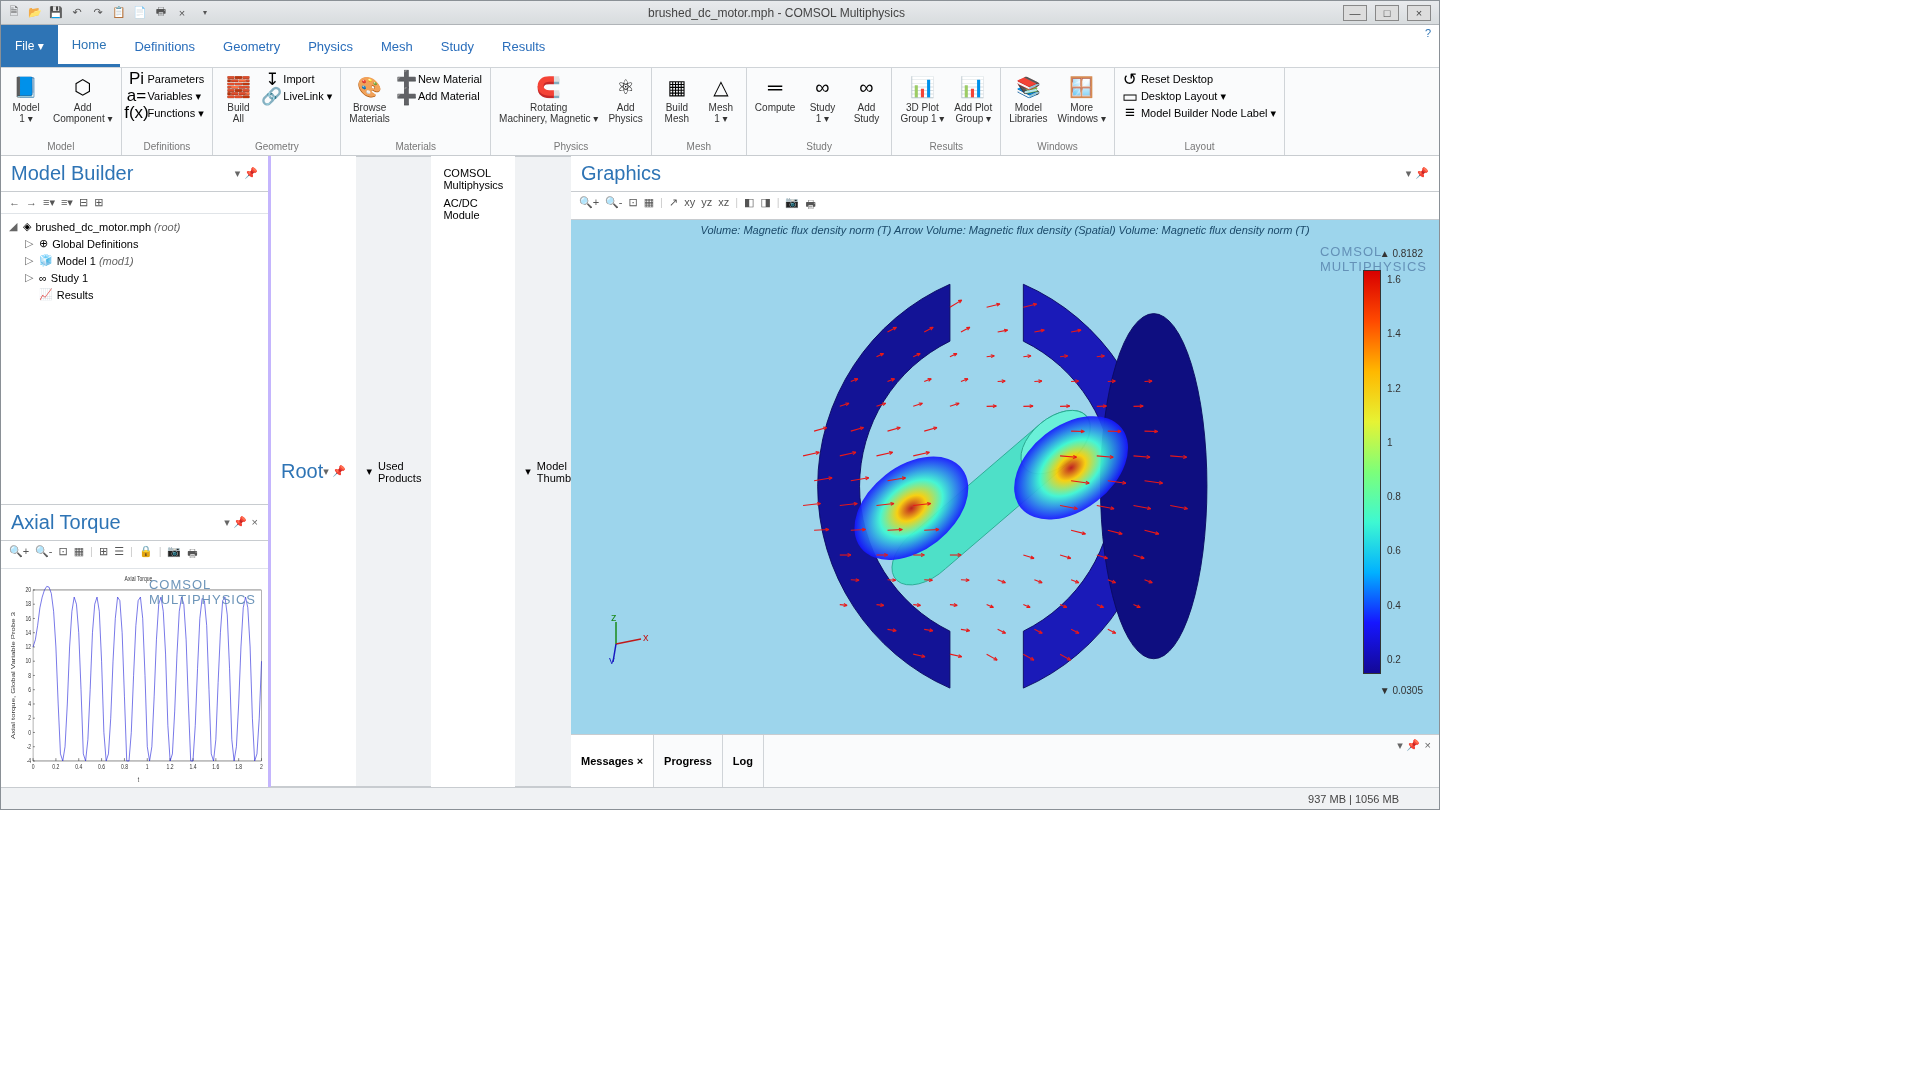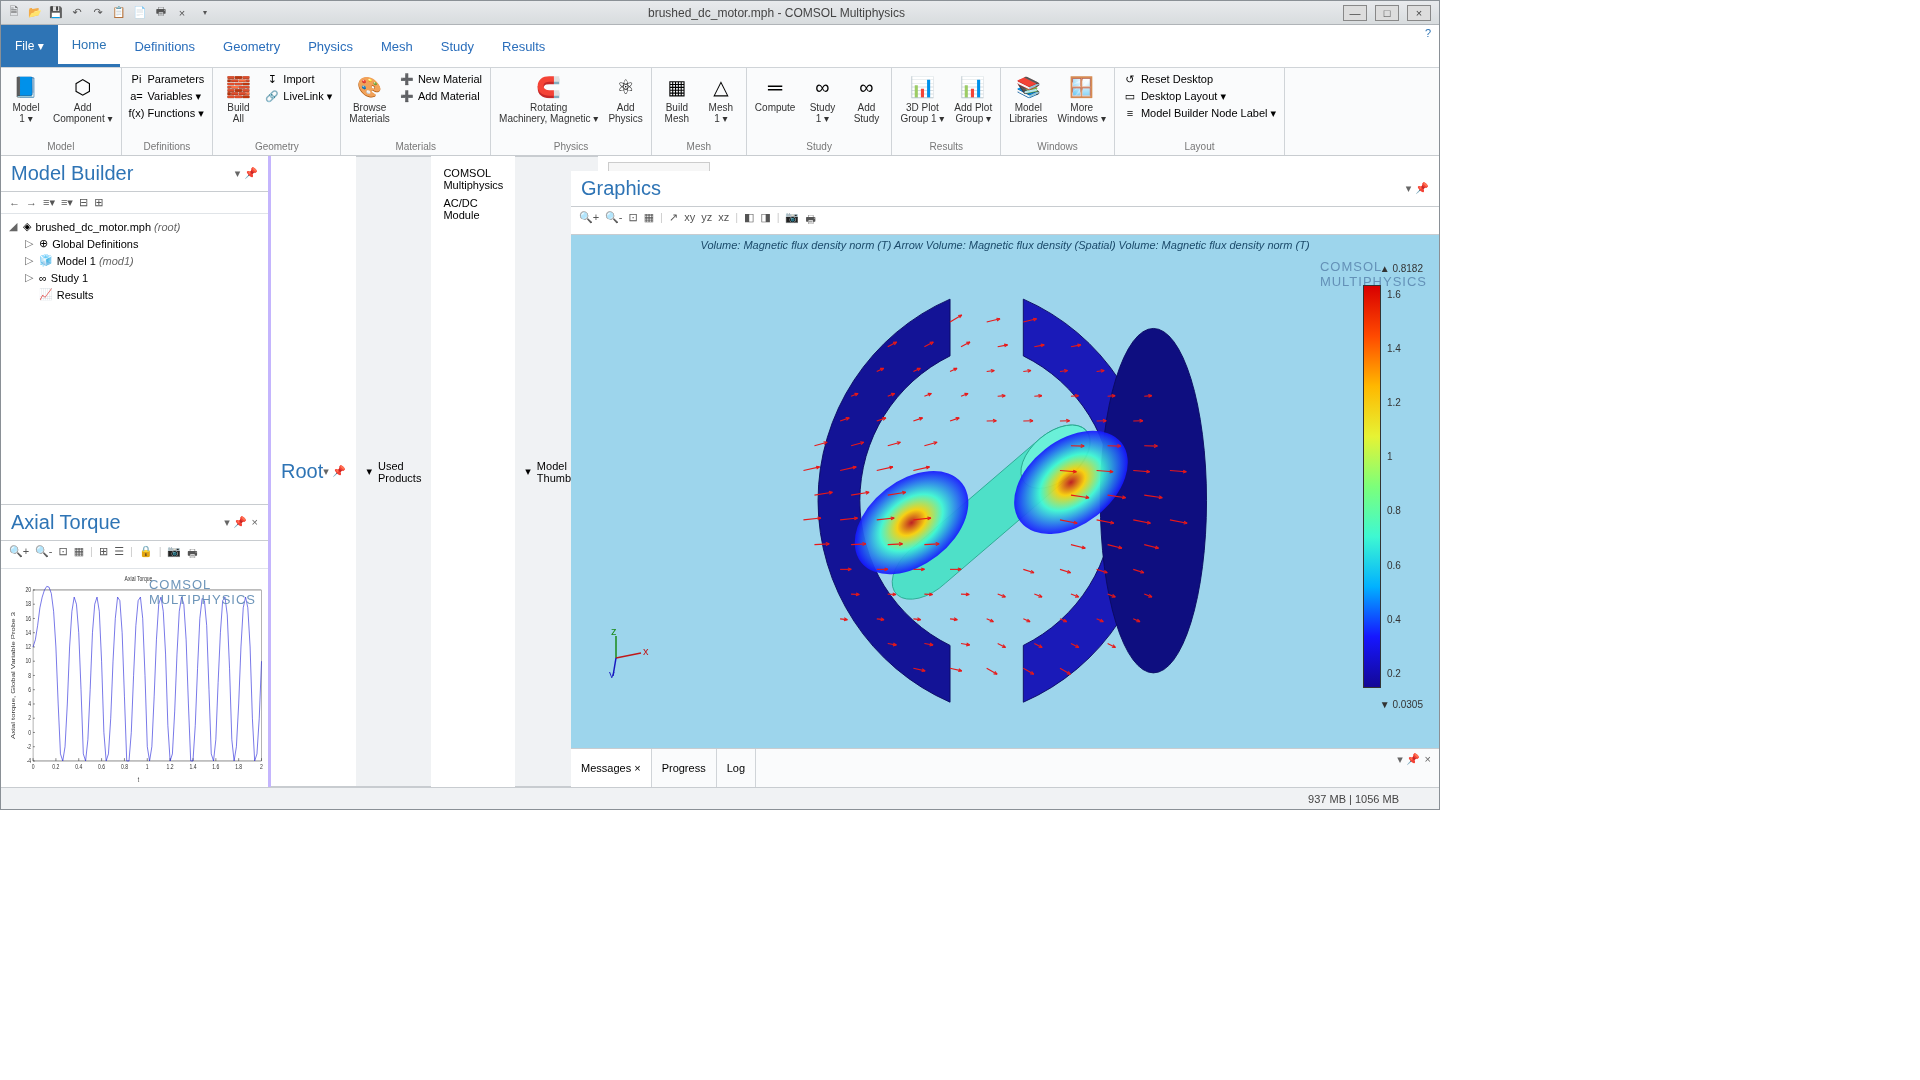--- a/index.html
+++ b/index.html
@@ -16,26 +16,26 @@
 .tab.active{border-bottom:3px solid #2e74b5;color:#2e74b5;font-weight:400;}
 .help-q{margin-left:auto;padding:2px 8px;color:#2e74b5;cursor:pointer;}
 .ribbon{height:88px;background:#fafbfc;display:flex;border-bottom:1px solid #c8ccd0;}
 .rb-group{display:flex;flex-direction:column;border-right:1px solid #d0d4d8;padding:2px 4px;}
 .rb-items{flex:1;display:flex;align-items:flex-start;gap:2px;}
 .rb-big{display:flex;flex-direction:column;align-items:center;padding:2px 4px;cursor:pointer;min-width:42px;}
 .rb-big .ico{width:30px;height:30px;display:flex;align-items:center;justify-content:center;font-size:20px;}
 .rb-big .lbl{text-align:center;font-size:10px;line-height:11px;color:#333;}
 .rb-small-col{display:flex;flex-direction:column;gap:1px;padding:1px 2px;}
 .rb-small{display:flex;align-items:center;gap:4px;padding:1px 2px;cursor:pointer;white-space:nowrap;}
-.rb-small .ico{width:14px;height:14px;font-size:11px;display:flex;align-items:center;justify-content:center;}
+.rb-small .ico{width:14px;height:14px;font-size:17px;display:flex;align-items:center;justify-content:center;}
 .rb-label{text-align:center;font-size:10px;color:#777;padding-bottom:1px;}
 .main{flex:1;display:flex;min-height:0;}
 .left-col{width:270px;display:flex;flex-direction:column;border-right:3px solid #c4b5fd;}
 .mid-col{width:300px;display:flex;flex-direction:row;border-right:4px solid #1d4ed8;}
-.right-col{flex:1;display:flex;flex-direction:column;min-width:0;margin-top:15px;}
+.right-col{flex:1;display:flex;flex-direction:column;min-width:0;}
 .panel-head{background:#fff;border-bottom:1px solid #c8ccd0;padding:6px 10px;display:flex;align-items:center;}
 .panel-title{color:#2e74b5;font-size:20px;font-weight:300;}
 .panel-ctrls{margin-left:auto;display:flex;gap:4px;color:#666;font-size:12px;}
 .toolbar{display:flex;gap:6px;padding:4px 8px;color:#555;border-bottom:1px solid #e0e4e8;}
 .toolbar span{cursor:pointer;}
 .tree{padding:4px 8px;flex:1;overflow:auto;}
 .tree-row{display:flex;align-items:center;gap:4px;padding:2px 0;cursor:pointer;white-space:nowrap;}
 .tree-row .exp{width:10px;color:#666;}
 .sect-head{background:#f0f2f4;padding:5px 10px;border-top:1px solid #c8ccd0;border-bottom:1px solid #c8ccd0;display:flex;align-items:center;gap:6px;cursor:pointer;}
 .sect-body{padding:8px 12px;}
@@ -45,21 +45,21 @@
 .graphics-area{flex:1;position:relative;background:#9dd5ec;min-height:0;}
 .gfx-toolbar{background:#fff;display:flex;gap:6px;padding:4px 8px;border-bottom:1px solid #c8ccd0;color:#555;}
 .gfx-captions{position:absolute;top:4px;left:0;right:0;text-align:center;color:#1b4a6a;font-size:11px;font-style:italic;}
 .colorbar{position:absolute;right:16px;top:50px;bottom:60px;width:70px;}
 .cb-grad{position:absolute;left:10px;top:0;bottom:0;width:18px;background:linear-gradient(to top,#130896,#1616ff,#01b1ff,#3ef8d2,#7cff7a,#e6f334,#ffb800,#ff4a00,#d80000);border:1px solid #333;}
 .cb-tick{position:absolute;left:34px;font-size:10px;color:#333;}
 .cb-max{position:absolute;right:0;top:-22px;font-size:10px;color:#333;}
 .cb-min{position:absolute;right:0;bottom:-22px;font-size:10px;color:#333;}
 .axes-ind{position:absolute;left:30px;bottom:70px;font-size:10px;color:#333;}
 .bottom-tabs{display:flex;border-top:1px solid #c8ccd0;background:#fafbfc;}
-.btab{padding:13px 10px;border-right:1px solid #d0d4d8;cursor:pointer;display:flex;align-items:center;gap:4px;}
+.btab{padding:20px 10px;border-right:1px solid #d0d4d8;cursor:pointer;display:flex;align-items:center;gap:4px;font-weight:bold;}
 .btab.active{background:#fff;}
 .status{height:22px;background:#f0f2f4;border-top:1px solid #c8ccd0;display:flex;align-items:center;justify-content:flex-end;padding:0 40px;color:#444;}
 svg{display:block;}
 .comsol-wm{position:absolute;right:12px;top:8px;color:#5e8ab2;font-size:13px;letter-spacing:1px;opacity:0.9;}
 .drop{font-size:8px;color:#555;margin-left:2px;}
 </style>
 </head>
 <body>
 
 <div class="titlebar">

